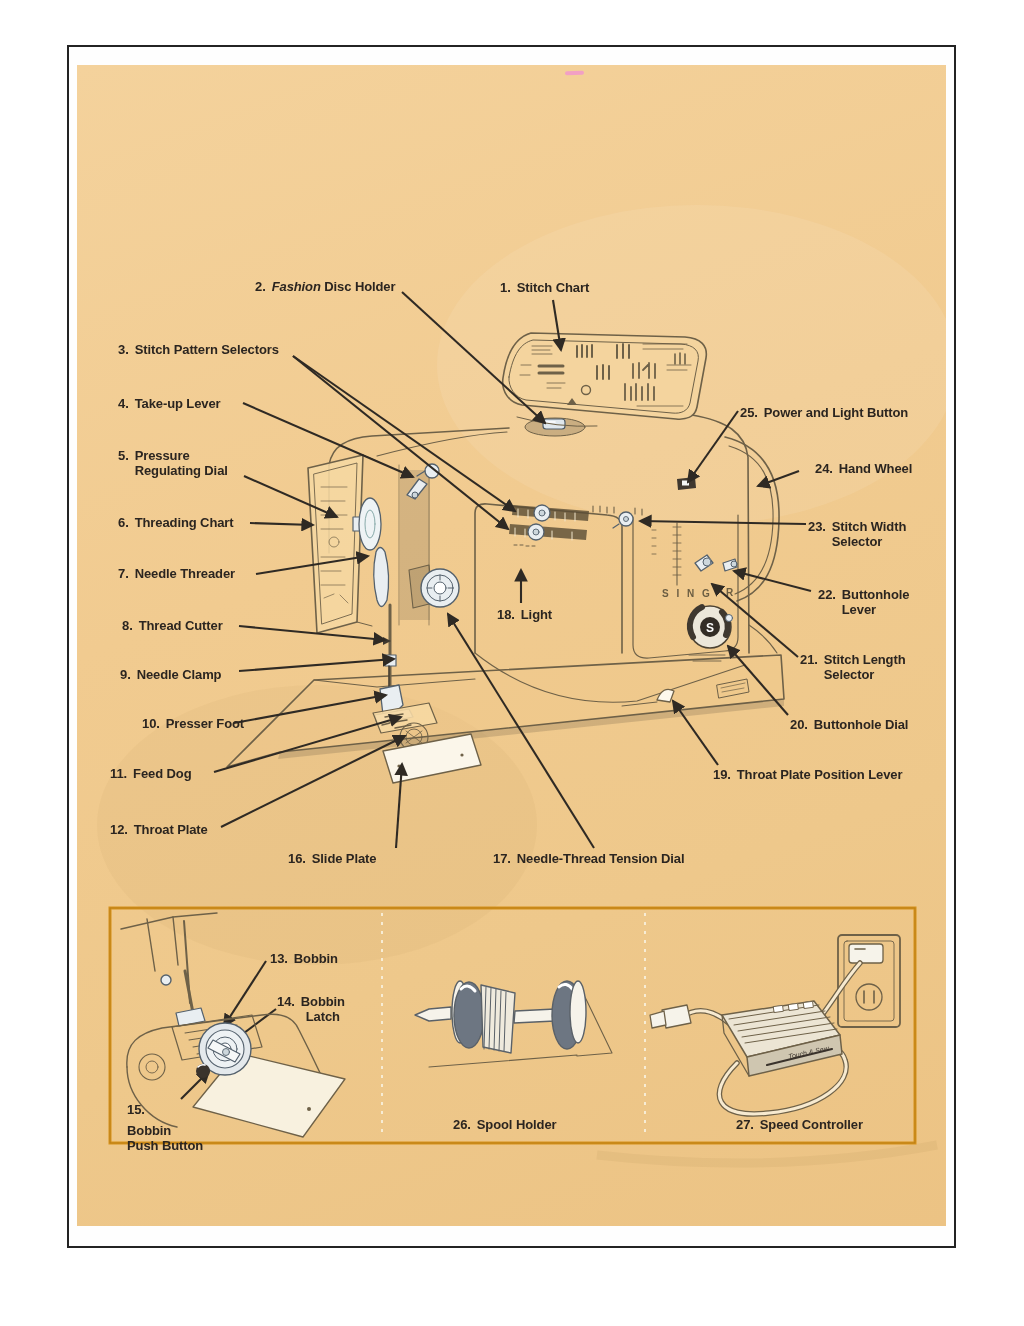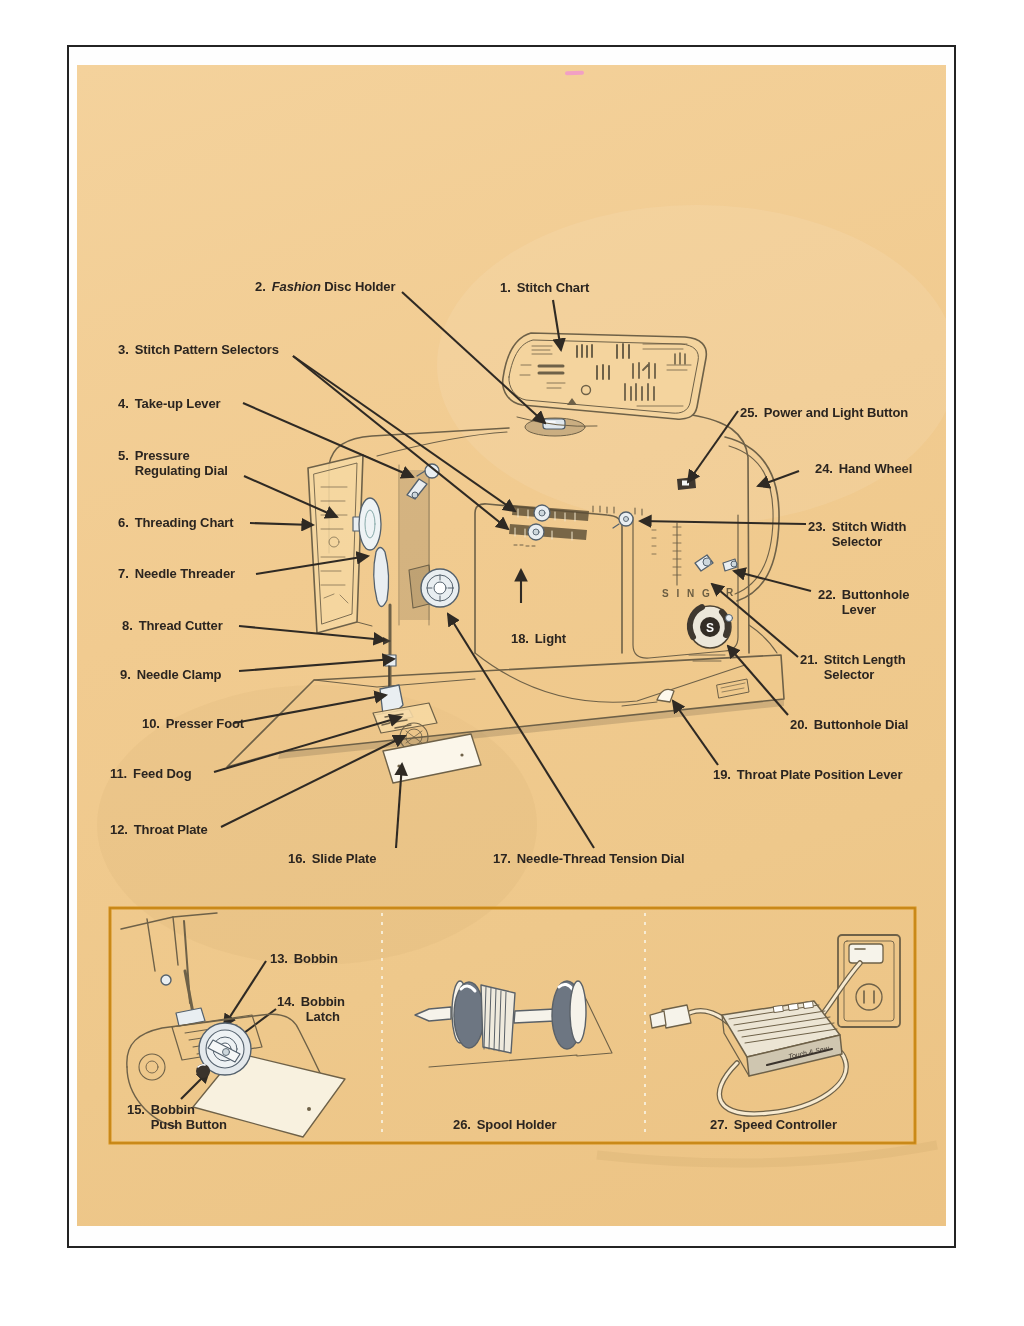--- a/index.html
+++ b/index.html
@@ -381,21 +381,21 @@
     </div>
     <div class="lbl" style="left:33px;top:757px;">
       <span class="num">12.</span><span>Throat Plate</span>
     </div>
     <div class="lbl" style="left:211px;top:786px;">
       <span class="num">16.</span><span>Slide Plate</span>
     </div>
     <div class="lbl" style="left:416px;top:786px;">
       <span class="num">17.</span><span>Needle-Thread Tension Dial</span>
     </div>
-    <div class="lbl" style="left:434px;top:542px;margin-top:24px;">
+    <div class="lbl" style="left:420px;top:542px;">
       <span class="num">18.</span><span>Light</span>
     </div>
     <div class="lbl" style="left:636px;top:702px;">
       <span class="num">19.</span><span>Throat Plate Position Lever</span>
     </div>
     <div class="lbl" style="left:713px;top:652px;">
       <span class="num">20.</span><span>Buttonhole Dial</span>
     </div>
     <div class="lbl" style="left:723px;top:587px;">
       <span class="num">21.</span><span>Stitch Length
@@ -415,25 +415,25 @@
     <div class="lbl" style="left:663px;top:340px;">
       <span class="num">25.</span><span>Power and Light Button</span>
     </div>
     <div class="lbl" style="left:193px;top:886px;justify-content:center;">
       <span class="num">13.</span><span>Bobbin</span>
     </div>
     <div class="lbl" style="left:200px;top:929px;text-align:center;">
       <span class="num">14.</span><span>Bobbin
 Latch</span>
     </div>
-    <div class="lbl" style="left:50px;top:1037px;">
+    <div class="lbl" style="left:50px;top:1037px;flex-direction:column;">
       <span class="num">15.</span><span>Bobbin
 Push Button</span>
     </div>
     <div class="lbl" style="left:376px;top:1052px;">
       <span class="num">26.</span><span>Spool Holder</span>
     </div>
-    <div class="lbl" style="left:633px;top:1052px;">
+    <div class="lbl" style="left:659px;top:1052px;">
       <span class="num">27.</span><span>Speed Controller</span>
     </div>
 
   </div>
 </div>
 
 </body></html>

